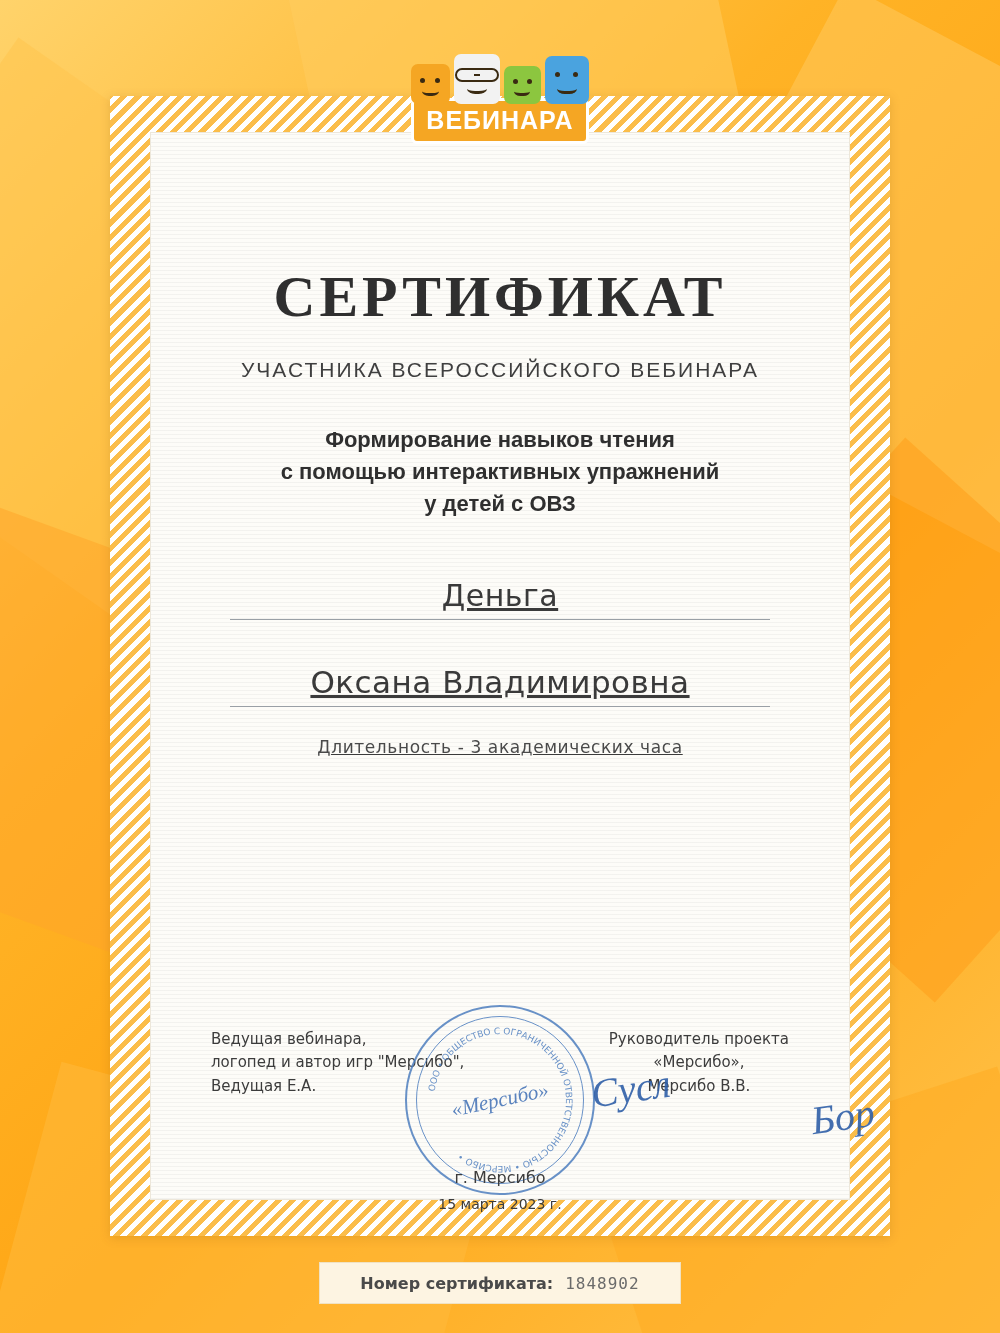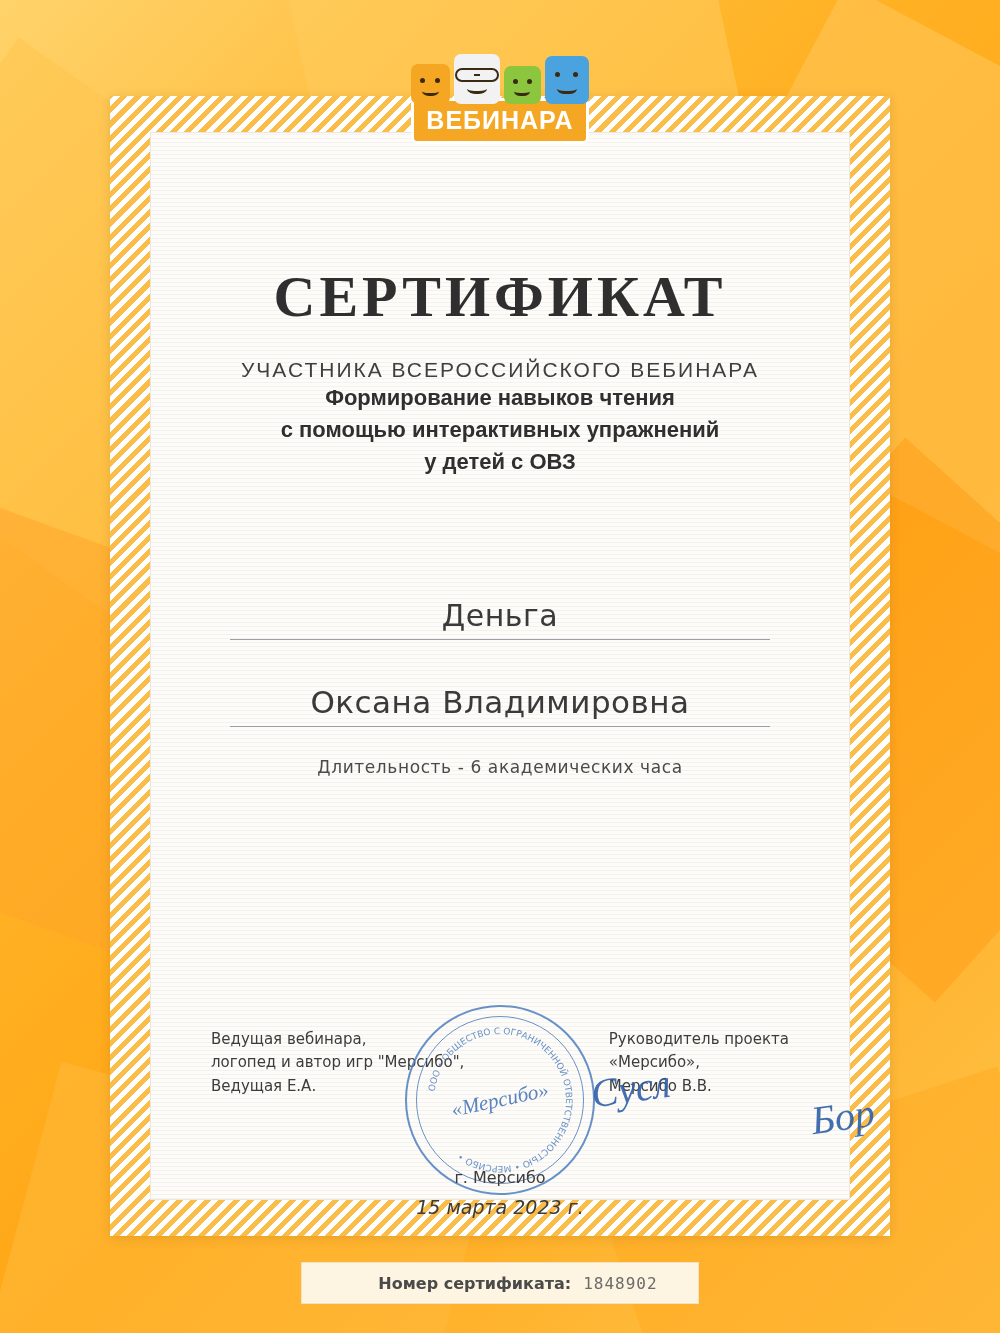--- a/index.html
+++ b/index.html
@@ -163,28 +163,30 @@
     font-family: "Liberation Serif", serif;
     color: #2f2f2f;
   }
   .subtitle {
     margin-top: 28px;
     font-size: 21px;
     letter-spacing: 2px;
     color: #3f3f3f;
   }
   .topic {
+    margin-top: 42px;
     font-size: 22px;
     font-weight: bold;
     line-height: 1.45;
     color: #2f2f2f;
   }
 
   .name-block {
-    margin-top: 120px;
+    margin-top: 58px;
+    text-decoration: underline;
   }
   .name-line {
     position: relative;
     margin: 0 auto;
     width: 540px;
     padding-bottom: 6px;
     border-bottom: 1px solid #9aa0a6;
     font-size: 30px;
     color: #3a3a3a;
     letter-spacing: .5px;
@@ -212,21 +214,21 @@
     align-items: flex-start;
     text-align: left;
     margin-top: 15px;
   }
   .sign-col {
     font-size: 15px;
     line-height: 1.55;
     color: #3c3c3c;
     font-family: "DejaVu Sans", sans-serif;
   }
-  .sign-col.right { text-align: left; }
+  .sign-col.right { text-align: center; }
 
   .stamp {
     position: absolute;
     left: 50%;
     top: 872px;
     transform: translateX(-50%);
     width: 186px;
     height: 186px;
     border-radius: 50%;
     border: 2px solid #4f7fbf;
@@ -275,43 +277,41 @@
     text-align: center;
     font-size: 16px;
     color: #3c3c3c;
     font-family: "DejaVu Sans", sans-serif;
   }
   .date {
     position: absolute;
     left: 0; right: 0;
     top: 1063px;
     text-align: center;
-    font-size: 19px;
+    font-size: 14px;
     color: #3c3c3c;
     font-family: "DejaVu Sans", sans-serif;
-    font-style: italic;
   }
 
   
   .number-bar {
     position: absolute;
     left: 50%;
     top: 1262px;
     transform: translateX(-50%);
     width: 360px;
     height: 40px;
     background: #fdf4e2;
     border: 1px solid #f0e2c4;
     display: flex;
     align-items: center;
     justify-content: center;
     gap: 12px;
     font-size: 16px;
     color: #4a4a4a;
-    padding-left: 36px;
   }
   .number-bar .label { font-weight: bold; font-family: "DejaVu Sans", sans-serif; }
   .number-bar .value { font-family: "DejaVu Sans Mono", monospace; color: #6b6b6b; letter-spacing: 1px; }
 </style>
 </head>
 <body>
 
 <div class="page">
 
   <div class="bg-shape bg-1"></div>
@@ -331,21 +331,21 @@
 
         <div class="topic">
           <div>Формирование навыков чтения</div>
           <div>с помощью интерактивных упражнений</div>
           <div>у детей с ОВЗ</div>
         </div>
 
         <div class="name-block">
           <div class="name-line">Деньга</div>
           <div class="name-line second">Оксана  Владимировна</div>
-          <div class="duration">Длительность - 6 академических часа</div>
+          <div class="duration">Длительность - 3 академических часа</div>
         </div>
       </div>
 
       <div class="sign-row">
         <div class="sign-col left">
           <div>Ведущая вебинара,</div>
           <div>логопед и автор игр "Мерсибо",</div>
           <div>Ведущая Е.А.</div>
         </div>
         <div class="sign-col right">

